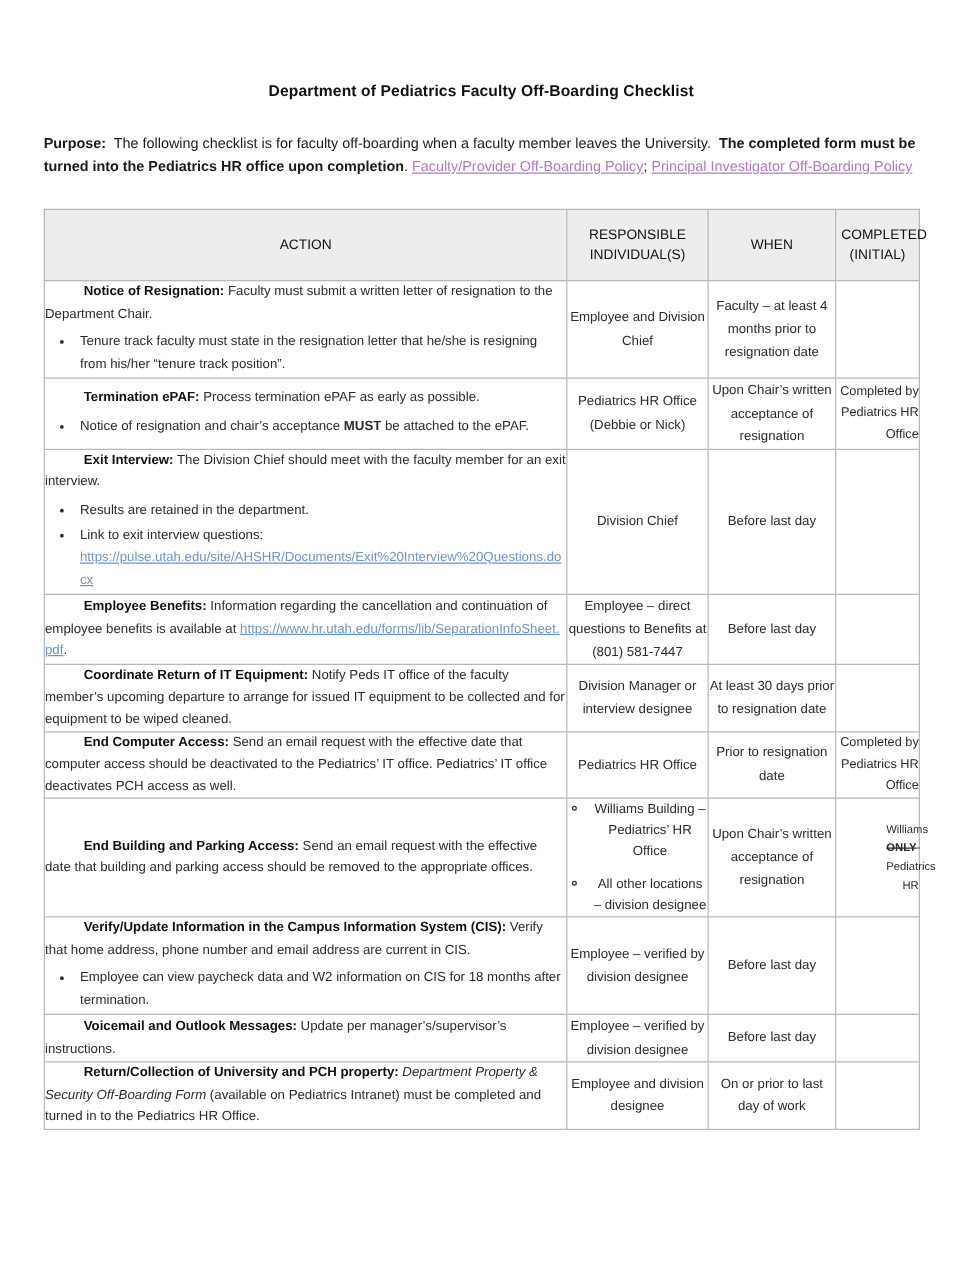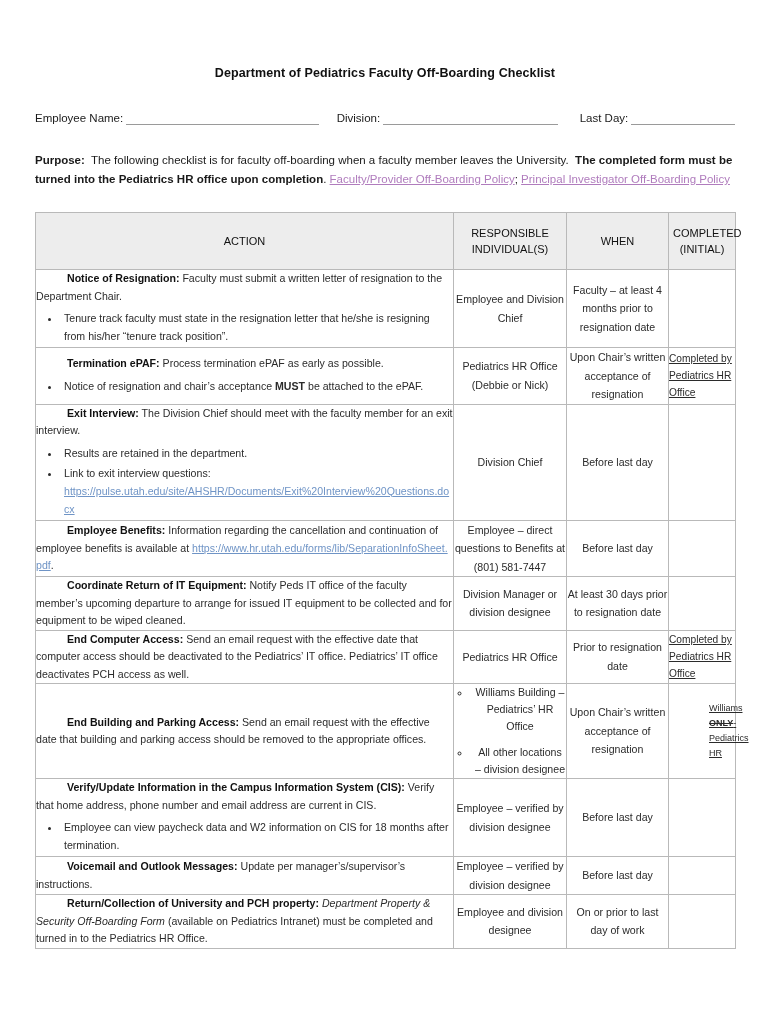--- a/index.html
+++ b/index.html
@@ -125,26 +125,25 @@
   td.action-cell ul li::marker { font-size: 9px; }
 
   td.mid-cell {
     text-align: center;
     font-size: 10.6px;
     line-height: 18.5px;
     color: #2b2b2b;
     padding: 6px 5px;
   }
   td.done-cell {
-    text-align: left;
+    text-align: right;
     font-size: 10.2px;
     line-height: 17px;
     color: #2b2b2b;
     padding: 6px 4px;
-    text-decoration: underline;
   }
   td.done-cell.small {
     font-size: 9px;
     line-height: 15px;
     padding-left: 40px;
   }
   .strike-bold {
     font-weight: bold;
     text-decoration: line-through;
   }
@@ -170,30 +169,20 @@
     color: #9c9c9c;
   }
 </style>
 </head>
 <body>
 
 <div class="page">
 
   <h1 class="doc-title">Department of Pediatrics Faculty Off-Boarding Checklist</h1>
 
-  <div class="fill-row">
-    <span class="fill-label">Employee Name:</span>
-    <span class="fill-blank blank-name"></span>
-    <span class="fill-gap-1"></span>
-    <span class="fill-label">Division:</span>
-    <span class="fill-blank blank-div"></span>
-    <span class="fill-gap-2"></span>
-    <span class="fill-label">Last Day:</span>
-    <span class="fill-blank blank-last"></span>
-  </div>
 
   <p class="purpose"><b>Purpose:</b>&nbsp; <span>The following checklist is for faculty off-boarding when a faculty member leaves the University.</span>&nbsp; <b>The completed form must be turned into the Pediatrics HR office upon completion</b><span>.</span> <a href="#" class="lnk">Faculty/Provider Off-Boarding Policy</a><span>;</span> <a href="#" class="lnk">Principal Investigator Off-Boarding Policy</a></p>
 
   <table class="checklist">
     <colgroup>
       <col class="col-action">
         <col class="col-resp">
         <col class="col-when">
         <col class="col-done">
     </colgroup>
@@ -264,21 +253,21 @@
         <td class="mid-cell">Employee – direct questions to Benefits at (801) 581-7447</td>
         <td class="mid-cell">Before last day</td>
         <td class="done-cell"></td>
       </tr>
 
       <tr>
         <td class="action-cell">
           <span class="hd">Coordinate Return of IT Equipment:</span>
           <span>Notify Peds IT office of the faculty member’s upcoming departure to arrange for issued IT equipment to be collected and for equipment to be wiped cleaned.</span>
         </td>
-        <td class="mid-cell">Division Manager or division designee</td>
+        <td class="mid-cell">Division Manager or interview designee</td>
         <td class="mid-cell">At least 30 days prior to resignation date</td>
         <td class="done-cell"></td>
       </tr>
 
       <tr>
         <td class="action-cell">
           <span class="hd">End Computer Access:</span>
           <span>Send an email request with the effective date that computer access should be deactivated to the Pediatrics’ IT office.  Pediatrics’ IT office deactivates PCH access as well.</span>
         </td>
         <td class="mid-cell">Pediatrics HR Office</td>

